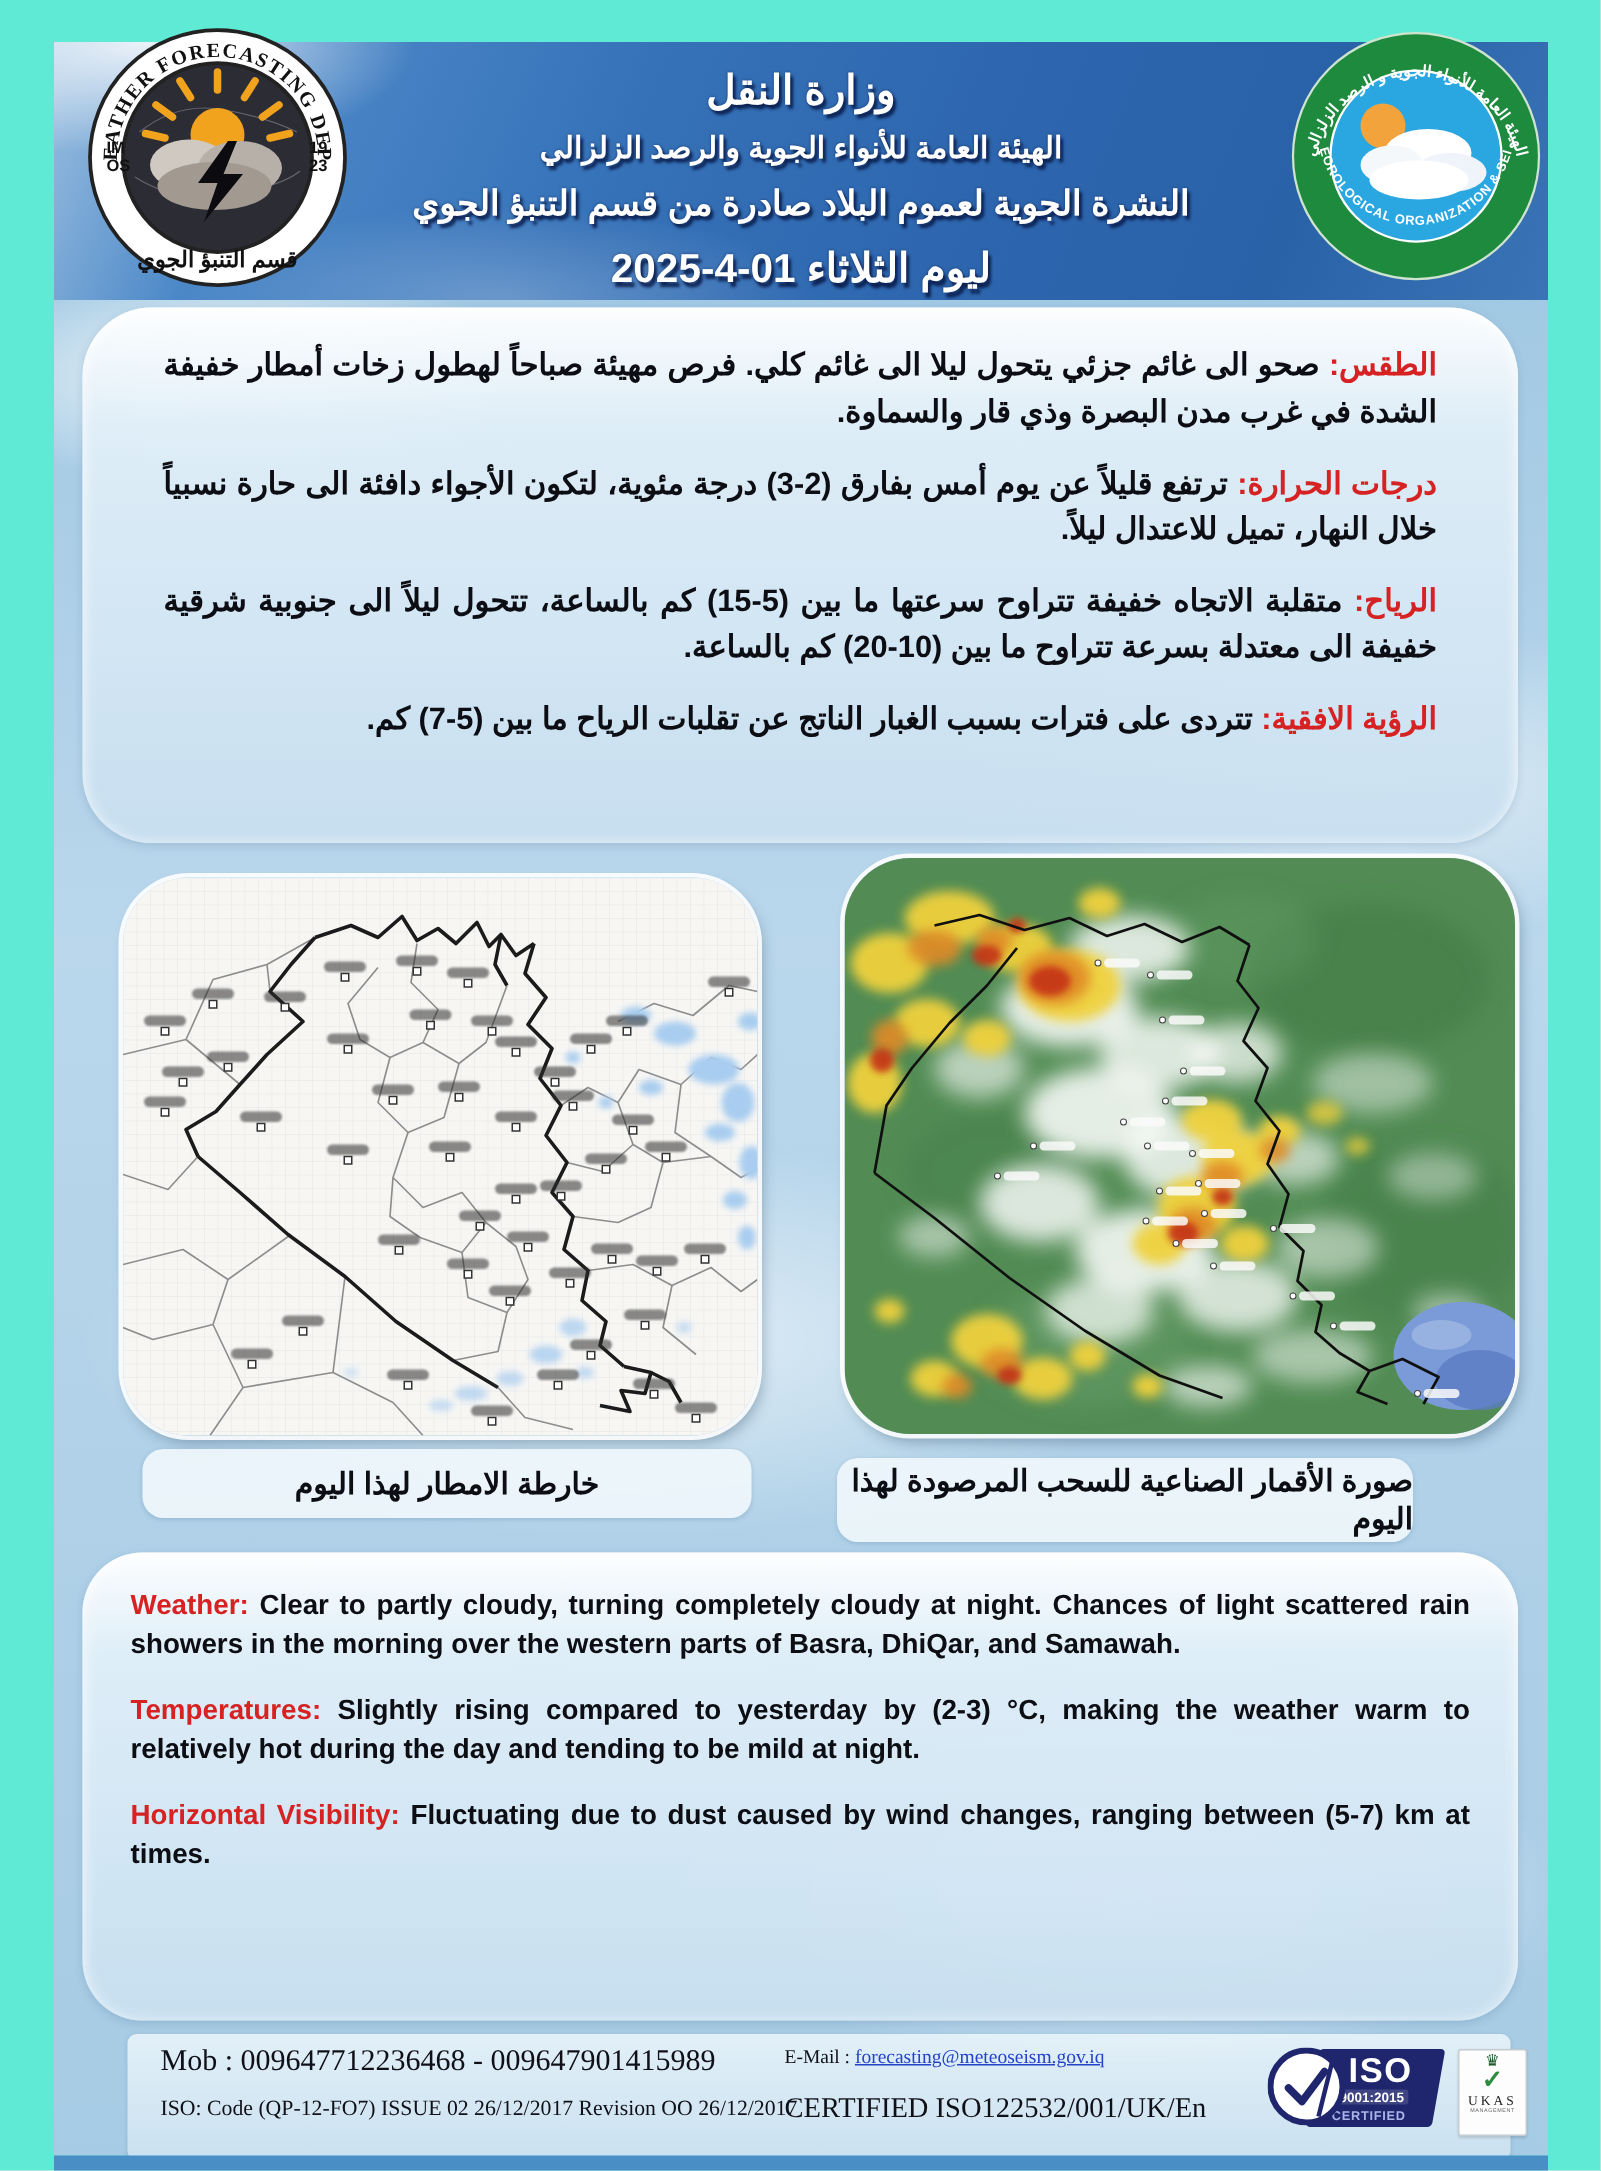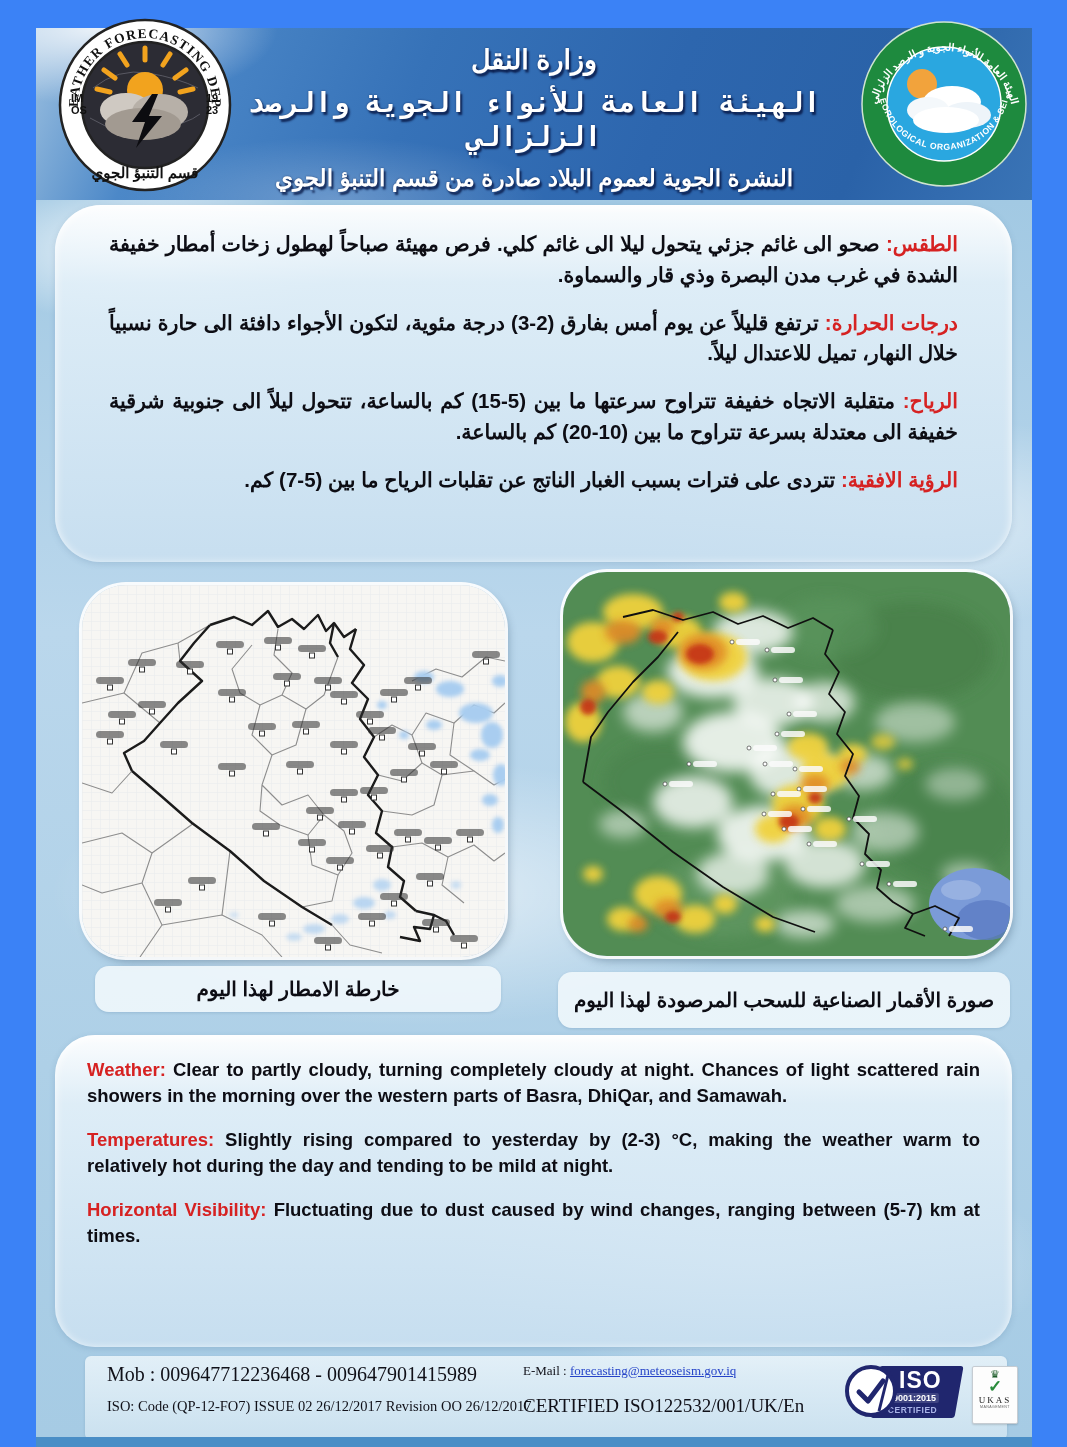--- a/index.html
+++ b/index.html
@@ -1,28 +1,28 @@
 <!DOCTYPE html>
 <html><head>
 <meta charset="utf-8">
 <style>
   html,body{margin:0;padding:0;background:#e9e9e9;}
-  .page{position:relative;width:1067px;height:1447px;background:#3b82f6;margin:0 auto;
+  .page{position:relative;width:1067px;height:1447px;background:#5eead4;margin:0 auto;
         font-family:"Liberation Sans",sans-serif;overflow:hidden;}
   
   .header-band{position:absolute;left:36px;top:28px;width:996px;height:172px;
     background:
       radial-gradient(ellipse 260px 110px at 6% 0%, rgba(255,255,255,.85), rgba(255,255,255,0) 70%),
       radial-gradient(ellipse 300px 90px at 30% 100%, rgba(255,255,255,.25), rgba(255,255,255,0) 70%),
       linear-gradient(112deg,#9cc0e0 0%,#4c88c8 14%,#3672b8 38%,#2d66ae 62%,#2a62a8 82%,#3a74b6 100%);}
   .header-text{position:absolute;left:210px;right:210px;top:12px;text-align:center;
     direction:rtl;color:#ffffff;font-weight:bold;
     text-shadow:2px 3px 2px rgba(8,25,70,.85),0 0 2px rgba(8,25,70,.6);}
   .header-text .h1{font-size:27px;margin:4px 0 10px;}
-  .header-text .h2{font-size:28px;margin:0 0 11px;font-family:Liberation Mono, monospace;}
+  .header-text .h2{font-size:20px;margin:0 0 11px;}
   .header-text .h3{font-size:23px;margin:0 0 14px;}
   .header-text .h4{font-size:27px;margin:0;}
   .logo{position:absolute;}
   
   .content-band{position:absolute;left:36px;top:200px;width:996px;height:1237px;
     background:
       radial-gradient(ellipse 280px 110px at 12% 4%, rgba(255,255,255,.9), rgba(255,255,255,0) 70%),
       radial-gradient(ellipse 420px 150px at 88% 26%, rgba(255,255,255,.55), rgba(255,255,255,0) 70%),
       radial-gradient(ellipse 520px 190px at 38% 56%, rgba(255,255,255,.6), rgba(255,255,255,0) 70%),
       radial-gradient(ellipse 430px 160px at 72% 86%, rgba(255,255,255,.7), rgba(255,255,255,0) 70%),
@@ -43,21 +43,21 @@
   
   .map{position:absolute;border-radius:44px;overflow:hidden;
     box-shadow:0 0 0 3px rgba(255,255,255,.9),3px 5px 9px rgba(30,60,90,.35);}
   .map.rain{left:82px;top:585px;width:423px;height:372px;}
   .map.sat{left:563px;top:572px;width:447px;height:384px;}
   .map svg{display:block;width:100%;height:100%;}
   .caption{position:absolute;border-radius:14px;background:rgba(241,248,252,.88);
     box-shadow:0 1px 3px rgba(60,100,140,.2);display:flex;align-items:center;justify-content:center;
     direction:rtl;font-weight:bold;font-size:20px;color:#0d0d14;}
   .caption.rain{left:95px;top:966px;width:406px;height:46px;}
-  .caption.sat{left:558px;top:972px;width:452px;height:56px;}
+  .caption.sat{left:558px;top:972px;width:384px;height:56px;justify-content:flex-end;}
   
   .footer-strip{position:absolute;left:85px;top:1356px;width:922px;height:84px;
     background:linear-gradient(180deg,rgba(240,248,252,.8),rgba(214,232,243,.75));
     border-radius:6px;box-shadow:0 1px 3px rgba(60,100,140,.2);}
   .f-serif{font-family:"Liberation Serif",serif;color:#101018;position:absolute;white-space:nowrap;}
   .f-mob{left:22px;top:7px;font-size:20px;}
   .f-email{left:438px;top:7px;font-size:13px;}
   .f-email a{color:#2543c8;text-decoration:underline;}
   .f-iso{left:22px;top:42px;font-size:14.5px;}
   .f-cert{left:438px;top:39px;font-size:19px;}

